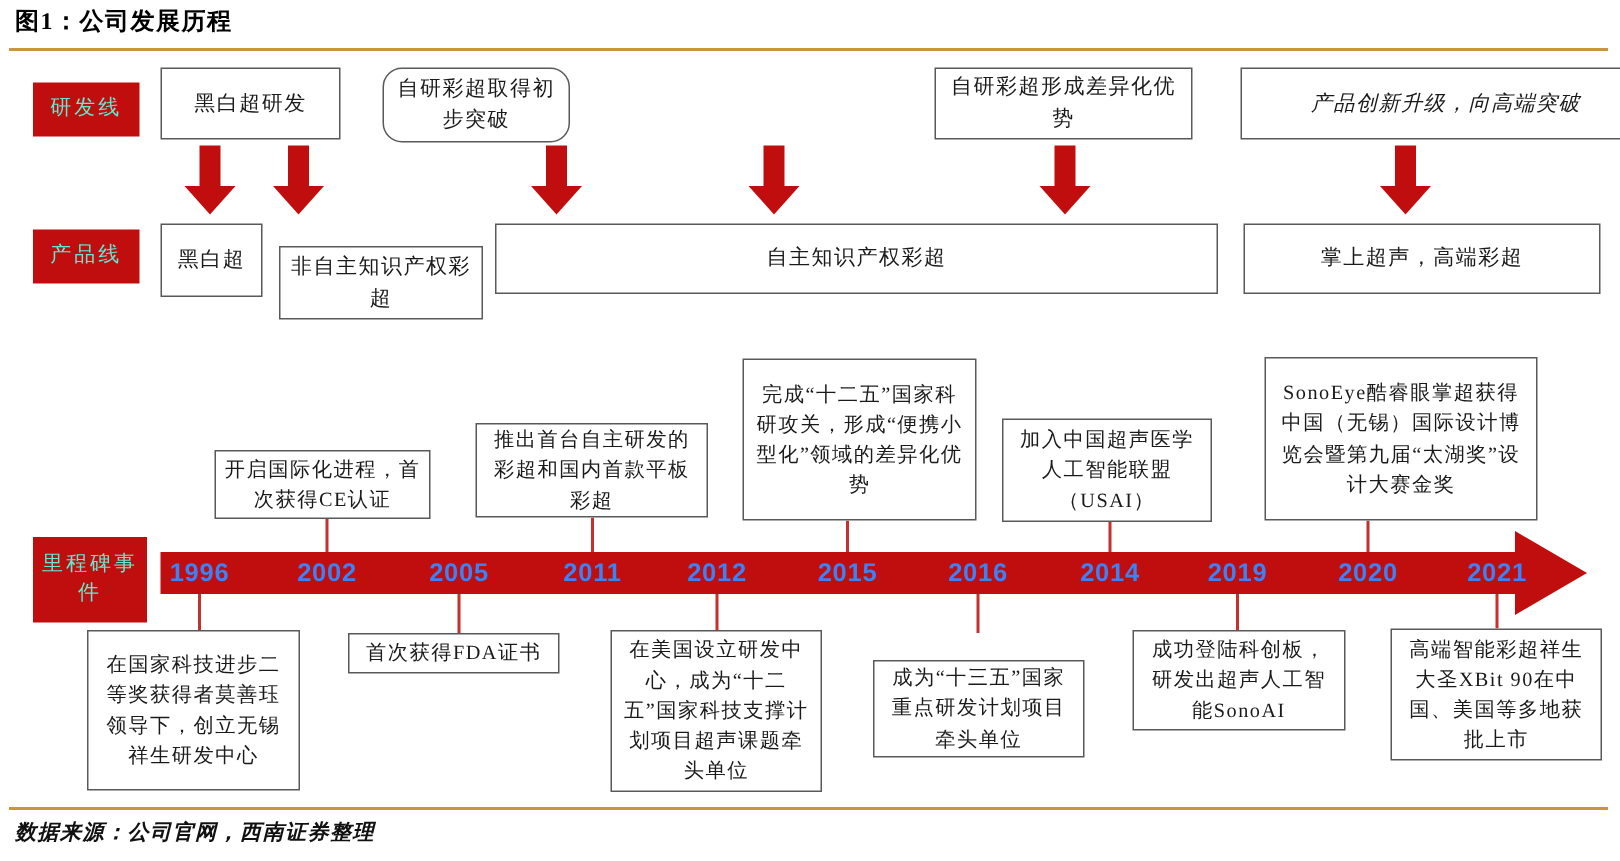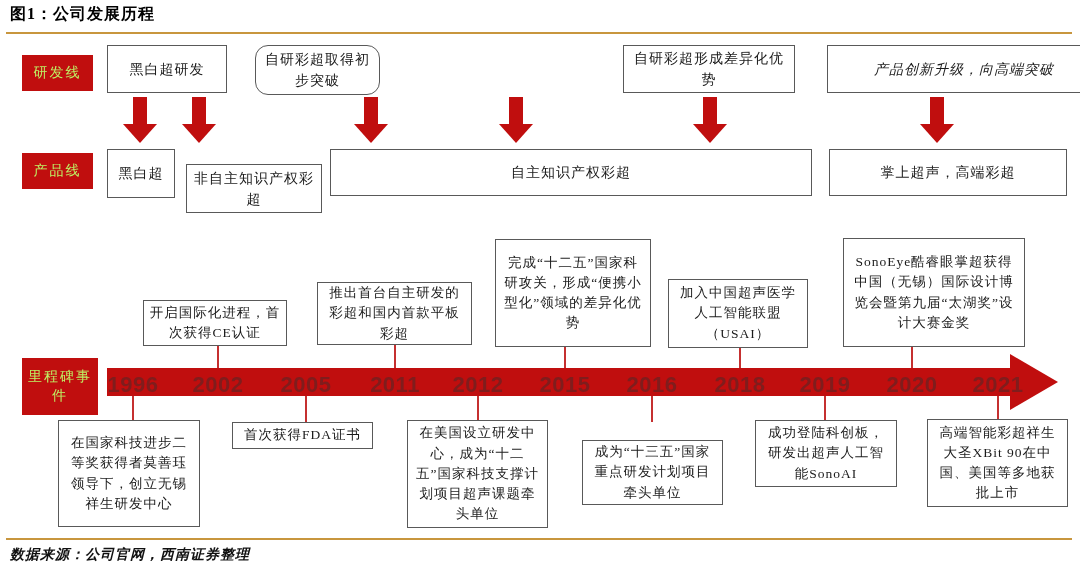--- a/index.html
+++ b/index.html
@@ -5,31 +5,31 @@
   html,body{margin:0;padding:0;background:#fff;}
   body{width:1080px;height:574px;font-family:"Liberation Serif","DejaVu Sans",serif;}
   .canvas{position:relative;width:1080px;height:574px;background:#fff;overflow:hidden;}
 
   .fig-title{position:absolute;left:10px;top:4px;font-size:16px;font-weight:bold;color:#000;letter-spacing:1px;}
   .gold-line{position:absolute;left:6px;width:1066px;height:2px;background:#c8963e;}
   .gold-line.top{top:32px;}
   .gold-line.bottom{top:538px;}
   .source-text{position:absolute;left:10px;top:546px;font-size:14px;font-weight:bold;font-style:italic;color:#111;letter-spacing:1px;}
 
-  .rlabel{position:absolute;background:#c00e0e;color:#bef264;display:flex;align-items:center;justify-content:center;text-align:center;font-size:14px;line-height:1.35;letter-spacing:2px;padding:2px;box-sizing:border-box;}
+  .rlabel{position:absolute;background:#c00e0e;color:#5eead4;display:flex;align-items:center;justify-content:center;text-align:center;font-size:14px;line-height:1.35;letter-spacing:2px;padding:2px;box-sizing:border-box;}
   .box{position:absolute;background:#fff;border:1px solid #595959;display:flex;align-items:center;justify-content:center;text-align:center;font-size:14px;color:#1a1a1a;line-height:1.5;padding:2px 5px;box-sizing:border-box;letter-spacing:1px;}
   .ebox{font-size:13.5px;line-height:1.5;}
 
   .arrow{position:absolute;width:34px;top:97px;}
   .arrow .stem{width:14px;height:27px;background:#c00e0e;margin:0 auto;}
   .arrow .head{width:0;height:0;border-left:17px solid transparent;border-right:17px solid transparent;border-top:19px solid #c00e0e;}
 
   .tbar{position:absolute;left:107px;top:368px;width:905px;height:28px;background:#c00e0e;}
   .thead{position:absolute;left:1010px;top:354px;width:0;height:0;border-top:28px solid transparent;border-bottom:28px solid transparent;border-left:48px solid #c00e0e;}
-  .year{position:absolute;top:372px;transform:translateX(-50%);color:#7f1d1d;font-family:"Liberation Sans",sans-serif;font-weight:bold;font-size:22px;letter-spacing:0.5px;}
+  .year{position:absolute;top:372px;transform:translateX(-50%);color:#3b82f6;font-family:"Liberation Sans",sans-serif;font-weight:bold;font-size:17px;letter-spacing:0.5px;}
   .vline{position:absolute;width:2px;background:#c53030;}
 </style>
 </head>
 <body>
 
 <div class="canvas">
 
   <div class="fig-title">图1：公司发展历程</div>
   <div class="gold-line top"></div>
 
@@ -75,21 +75,21 @@
   <div class="tbar"></div>
   <div class="thead"></div>
 
   <span class="year" style="left:133px;">1996</span>
   <span class="year" style="left:218px;">2002</span>
   <span class="year" style="left:306px;">2005</span>
   <span class="year" style="left:395px;">2011</span>
   <span class="year" style="left:478px;">2012</span>
   <span class="year" style="left:565px;">2015</span>
   <span class="year" style="left:652px;">2016</span>
-  <span class="year" style="left:740px;">2018</span>
+  <span class="year" style="left:740px;">2014</span>
   <span class="year" style="left:825px;">2019</span>
   <span class="year" style="left:912px;">2020</span>
   <span class="year" style="left:998px;">2021</span>
 
   <div class="vline" style="left:217px;top:345px;height:23px;"></div>
   <div class="vline" style="left:394px;top:345px;height:23px;"></div>
   <div class="vline" style="left:564px;top:347px;height:21px;"></div>
   <div class="vline" style="left:739px;top:348px;height:20px;"></div>
   <div class="vline" style="left:911px;top:347px;height:21px;"></div>
 

